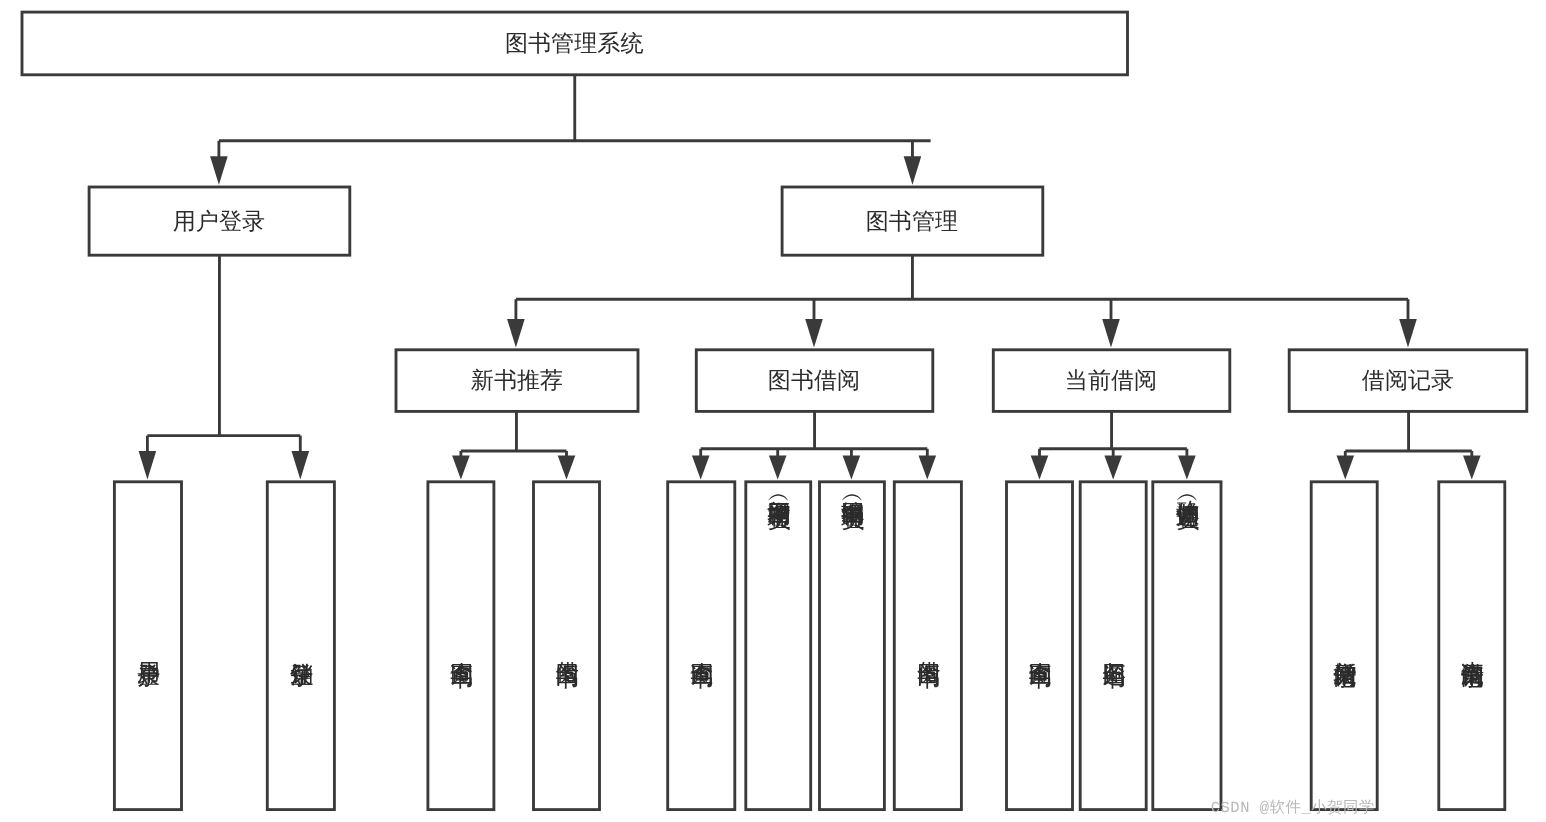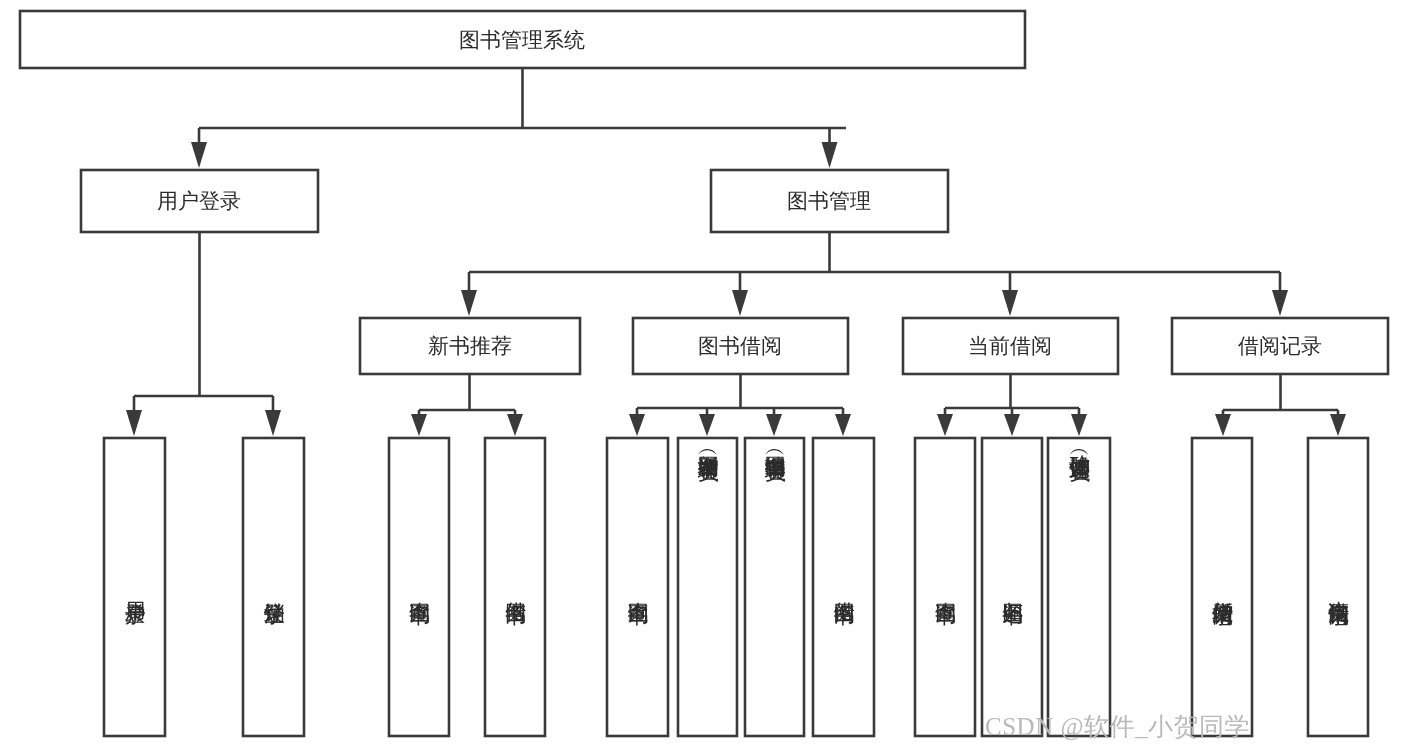--- a/index.html
+++ b/index.html
@@ -62,22 +62,22 @@
     font-size: 21px;
     line-height: 1.12;
     color: #2b2b2b;
     letter-spacing: 1px;
     white-space: nowrap;
   }
   .watermark {
     position: absolute;
     right: 10px;
     bottom: 4px;
-    font-family: Liberation Serif, serif;
-    font-size: 25px;
+    font-family: Liberation Mono, monospace;
+    font-size: 14px;
     color: #b9b9b9;
     letter-spacing: 0.5px;
     white-space: nowrap;
   }
 </style>
 </head>
 <body>
 
 <div id="diagram-root">
 

